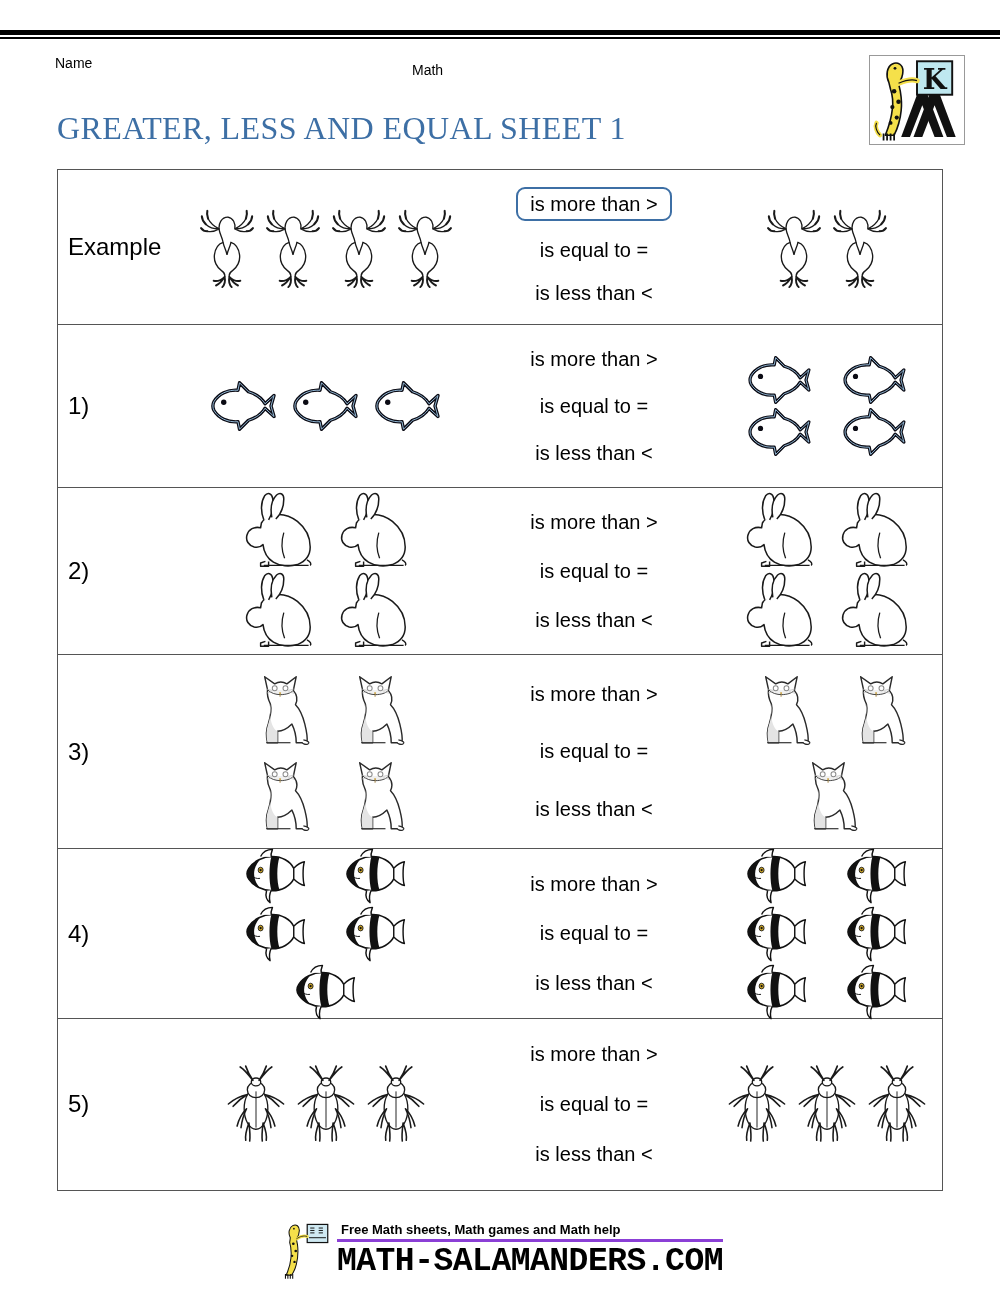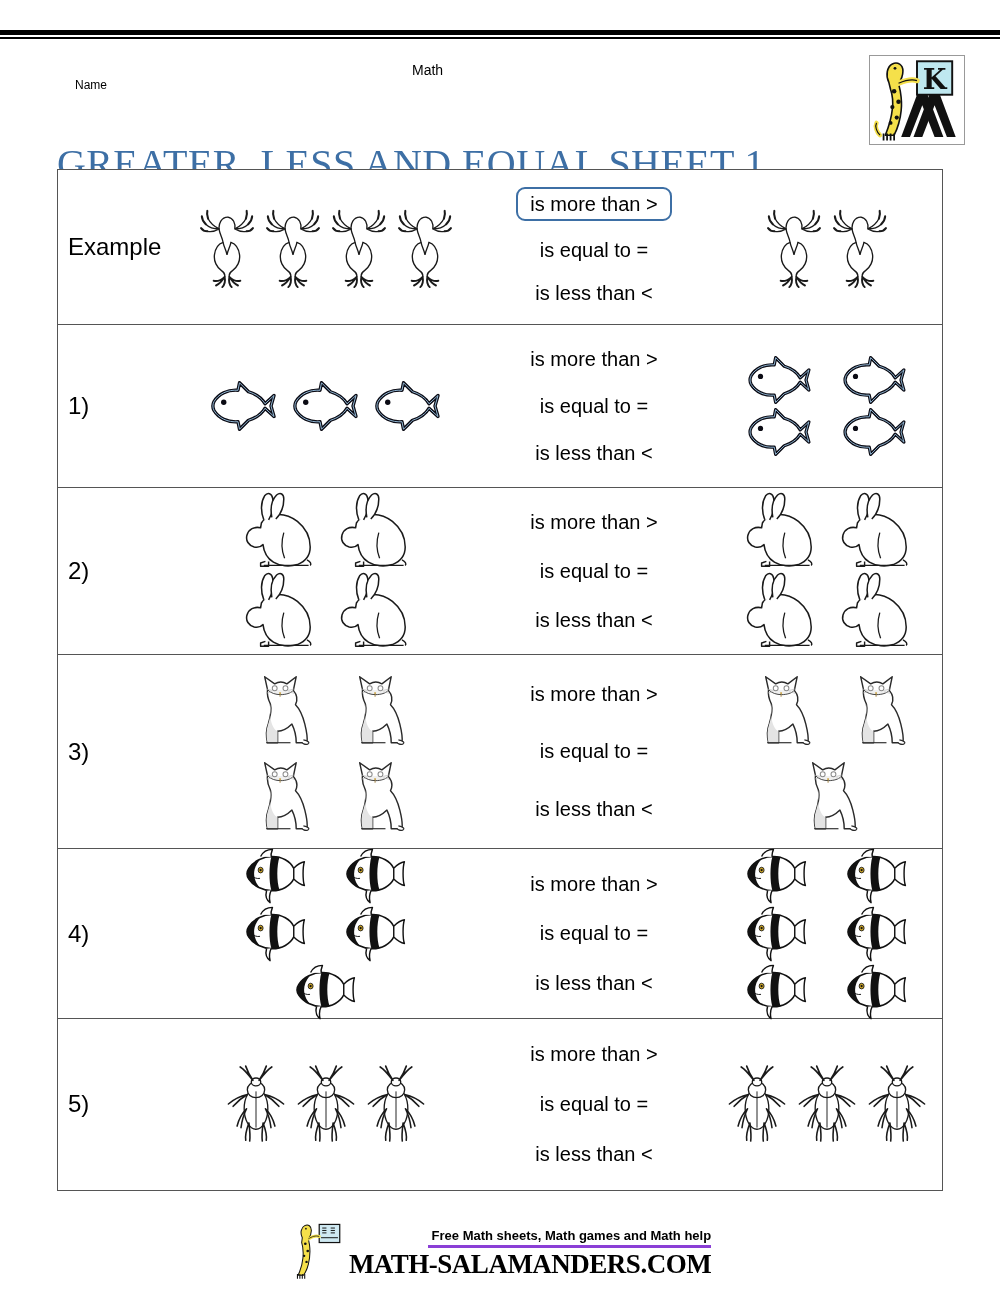--- a/index.html
+++ b/index.html
@@ -13,34 +13,34 @@
   }
 
   
   .top-rule-wrap{position:absolute;left:0;top:30px;width:1000px;}
   .rule-thick{height:5px;background:#000;}
   .rule-gap{height:2px;background:#fff;}
   .rule-thin{height:2px;background:#000;}
 
   
   .hdr{position:absolute;left:0;top:52px;width:1000px;height:100px;}
-  .hdr .name-lbl{position:absolute;left:55px;top:26px;font-size:12px;margin-left:20px;}
+  .hdr .name-lbl{position:absolute;left:55px;top:3px;font-size:14px;}
   .hdr .date-lbl{position:absolute;left:412px;top:10px;font-size:14px;}
 
   .logo-box{
     position:absolute;left:869px;top:55px;width:96px;height:90px;
     border:1px solid #999;background:#fff;
     box-sizing:border-box;
   }
 
   
   .title{
-    position:absolute;left:57px;top:140px;
+    position:absolute;left:57px;top:110px;
     font-family:"Liberation Serif", serif;
-    font-size:40px;letter-spacing:.4px;
+    font-size:32px;letter-spacing:.4px;
     color:#3D6FA5;font-weight:400;
     white-space:nowrap;
   }
 
   
   .sheet{
     position:absolute;left:57px;top:169px;
     width:886px;height:1022px;
     border:1px solid #555;
     box-sizing:border-box;
@@ -107,33 +107,33 @@
 
   .animal{display:block;}
 
   
   .footer{
     position:absolute;left:0;top:1216px;width:1000px;height:70px;
     display:flex;align-items:center;justify-content:center;
   }
   .foot-inner{display:flex;align-items:flex-end;}
   .foot-logo{width:58px;height:58px;flex:0 0 58px;margin-right:2px;}
-  .foot-text{display:flex;flex-direction:column;align-items:flex-end;}
+  .foot-text{display:flex;flex-direction:column;}
   .foot-tag{
     font-size:13px;font-weight:bold;
     padding:0 0 2px 4px;
     border-bottom:3px solid #8B3FD6;
     white-space:nowrap;
   }
   .foot-url{
-    font-size:27px;font-weight:bold;
+    font-size:33px;font-weight:bold;
     letter-spacing:-0.5px;
     margin-top:1px;
     white-space:nowrap;
-    font-family:Liberation Serif, serif;
+    font-family:Liberation Mono, monospace;
   }
 </style>
 </head>
 <body>
 
 <svg width="0" height="0" style="position:absolute" aria-hidden="true">
   <defs>
 
     <g id="ic-frog">
       <path d="M38 18 C30 18 26 26 27 34 C28 40 31 44 32 50

